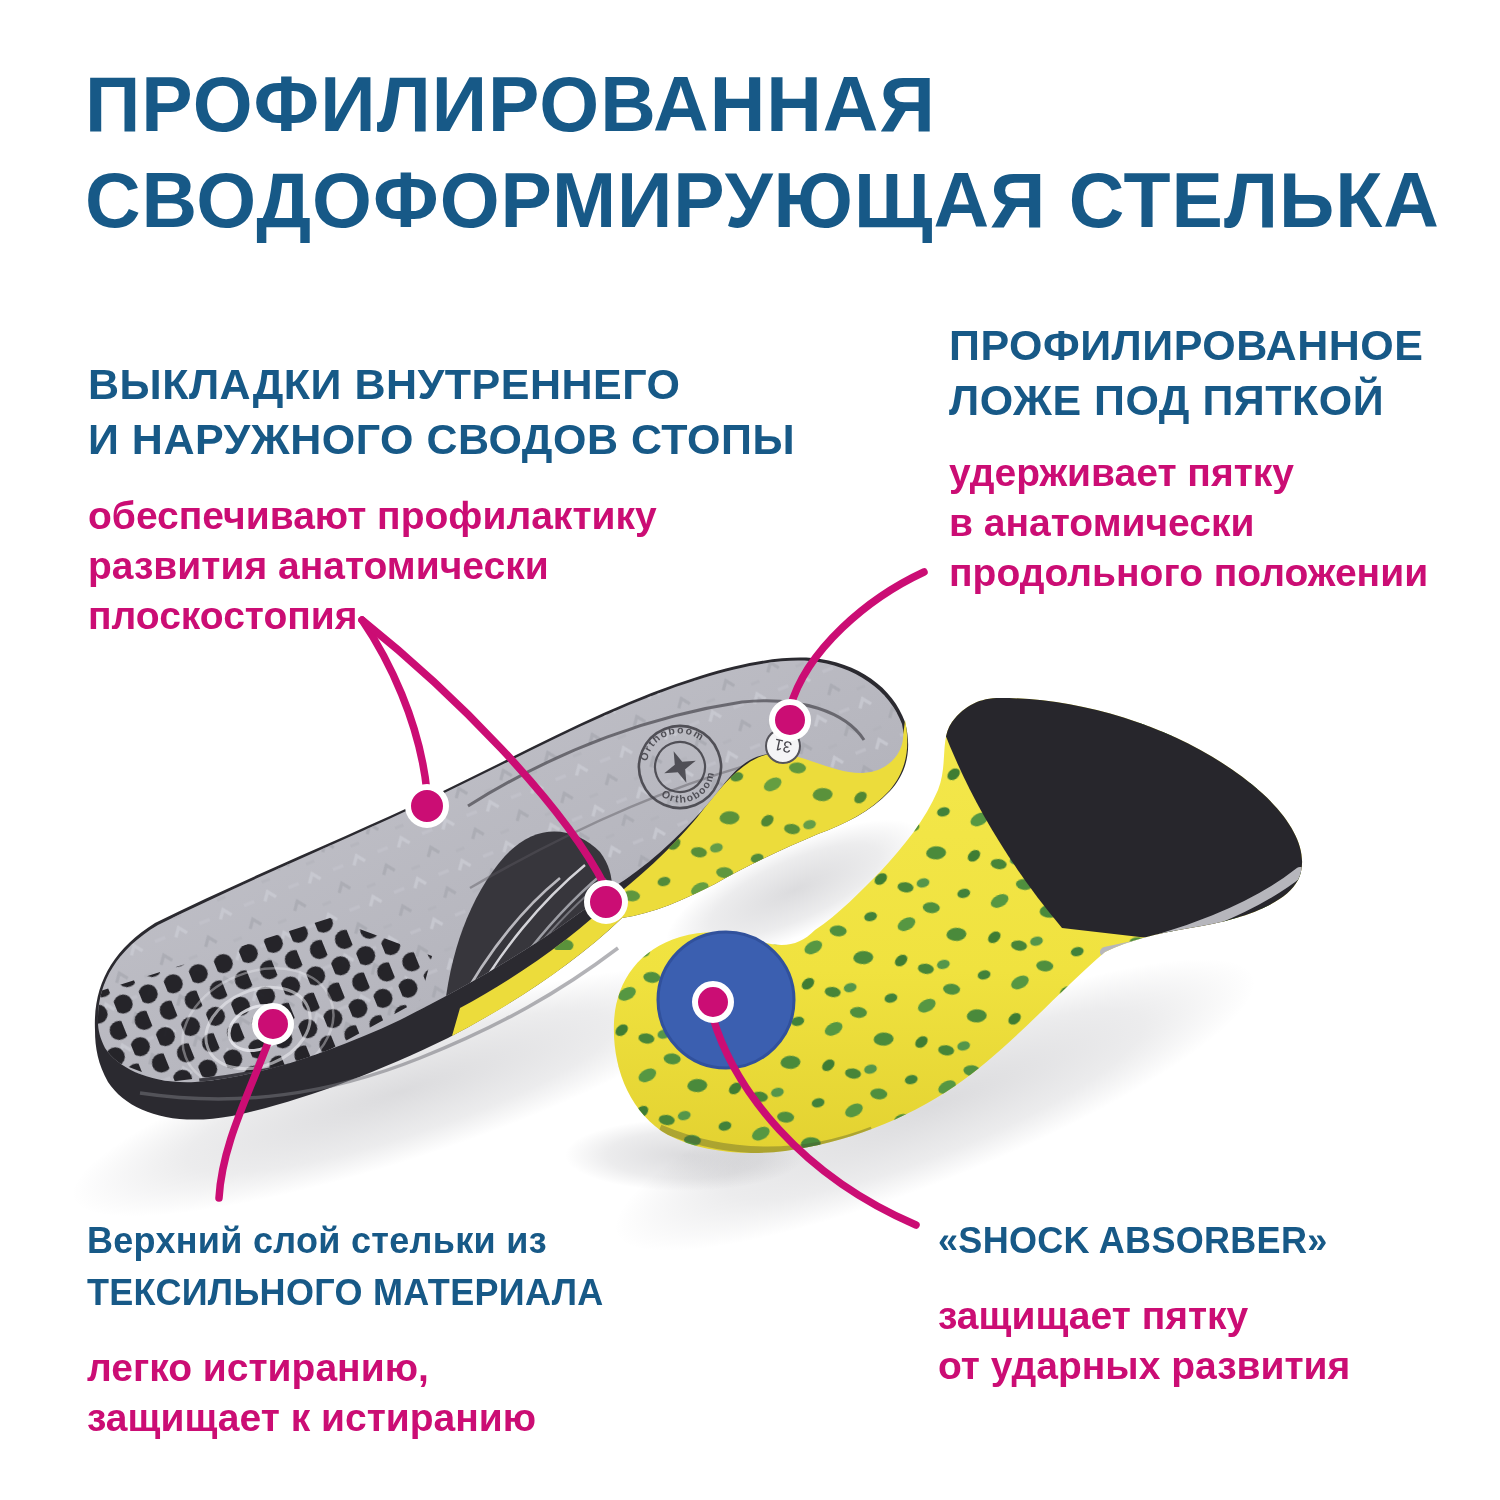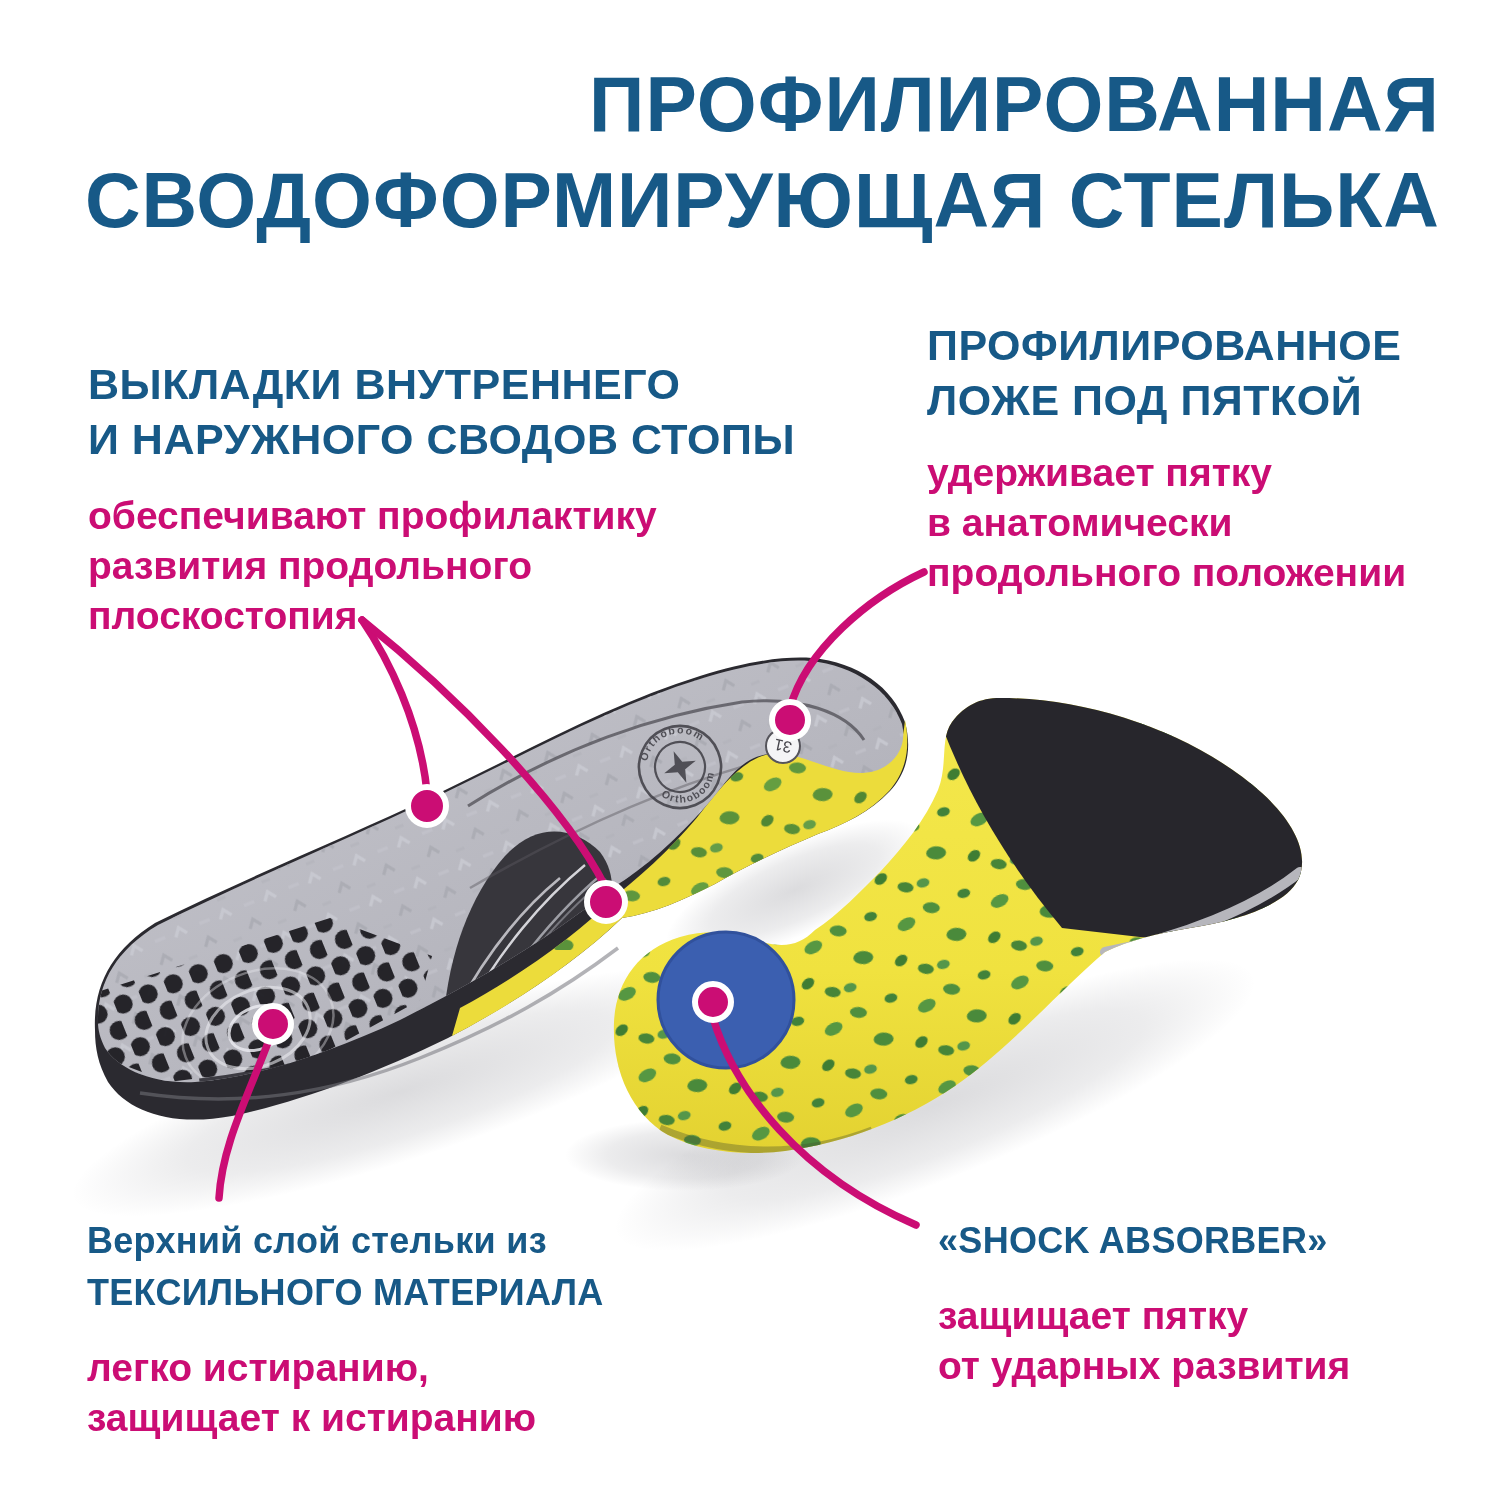--- a/index.html
+++ b/index.html
@@ -11,21 +11,21 @@
   }
   html,body{margin:0;padding:0;background:#fff;}
   #canvas{
     position:relative;width:1500px;height:1500px;background:#ffffff;overflow:hidden;
     font-family:"Liberation Sans","DejaVu Sans",sans-serif;
   }
   #scene{position:absolute;left:0;top:0;}
   .block{position:absolute;white-space:nowrap;}
   .title-line{
     font-size:77px;font-weight:700;color:var(--heading-blue);
-    line-height:96px;letter-spacing:1px;text-align:right;
+    line-height:96px;letter-spacing:1px;
   }
   .h-caps{font-size:43px;font-weight:700;color:var(--heading-blue);line-height:55px;letter-spacing:0.5px;}
   .h-caps-sm{font-size:36px;font-weight:700;color:var(--heading-blue);line-height:52px;letter-spacing:0.3px;}
   .pink-line{font-size:39px;font-weight:700;color:var(--accent-pink);line-height:50px;}
   .gap-lg{height:24px;}
   .gap-md{height:20px;}
 </style>
 </head>
 <body>
 
@@ -238,25 +238,25 @@
   <div class="block" style="left:85px;top:56px">
     <div class="title-line">ПРОФИЛИРОВАННАЯ</div>
     <div class="title-line">СВОДОФОРМИРУЮЩАЯ СТЕЛЬКА</div>
   </div>
 
   <div class="block" style="left:88px;top:357px">
     <div class="h-caps">ВЫКЛАДКИ ВНУТРЕННЕГО</div>
     <div class="h-caps">И НАРУЖНОГО СВОДОВ СТОПЫ</div>
     <div class="gap-lg"></div>
     <div class="pink-line">обеспечивают профилактику</div>
-    <div class="pink-line">развития продольного</div>
+    <div class="pink-line">развития анатомически</div>
     <div class="pink-line">плоскостопия</div>
   </div>
 
-  <div class="block" style="left:927px;top:318px">
+  <div class="block" style="left:949px;top:318px">
     <div class="h-caps">ПРОФИЛИРОВАННОЕ</div>
     <div class="h-caps">ЛОЖЕ ПОД ПЯТКОЙ</div>
     <div class="gap-md"></div>
     <div class="pink-line">удерживает пятку</div>
     <div class="pink-line">в анатомически</div>
     <div class="pink-line">продольного положении</div>
   </div>
 
   <div class="block" style="left:87px;top:1215px">
     <div class="h-caps-sm">Верхний слой стельки из</div>

